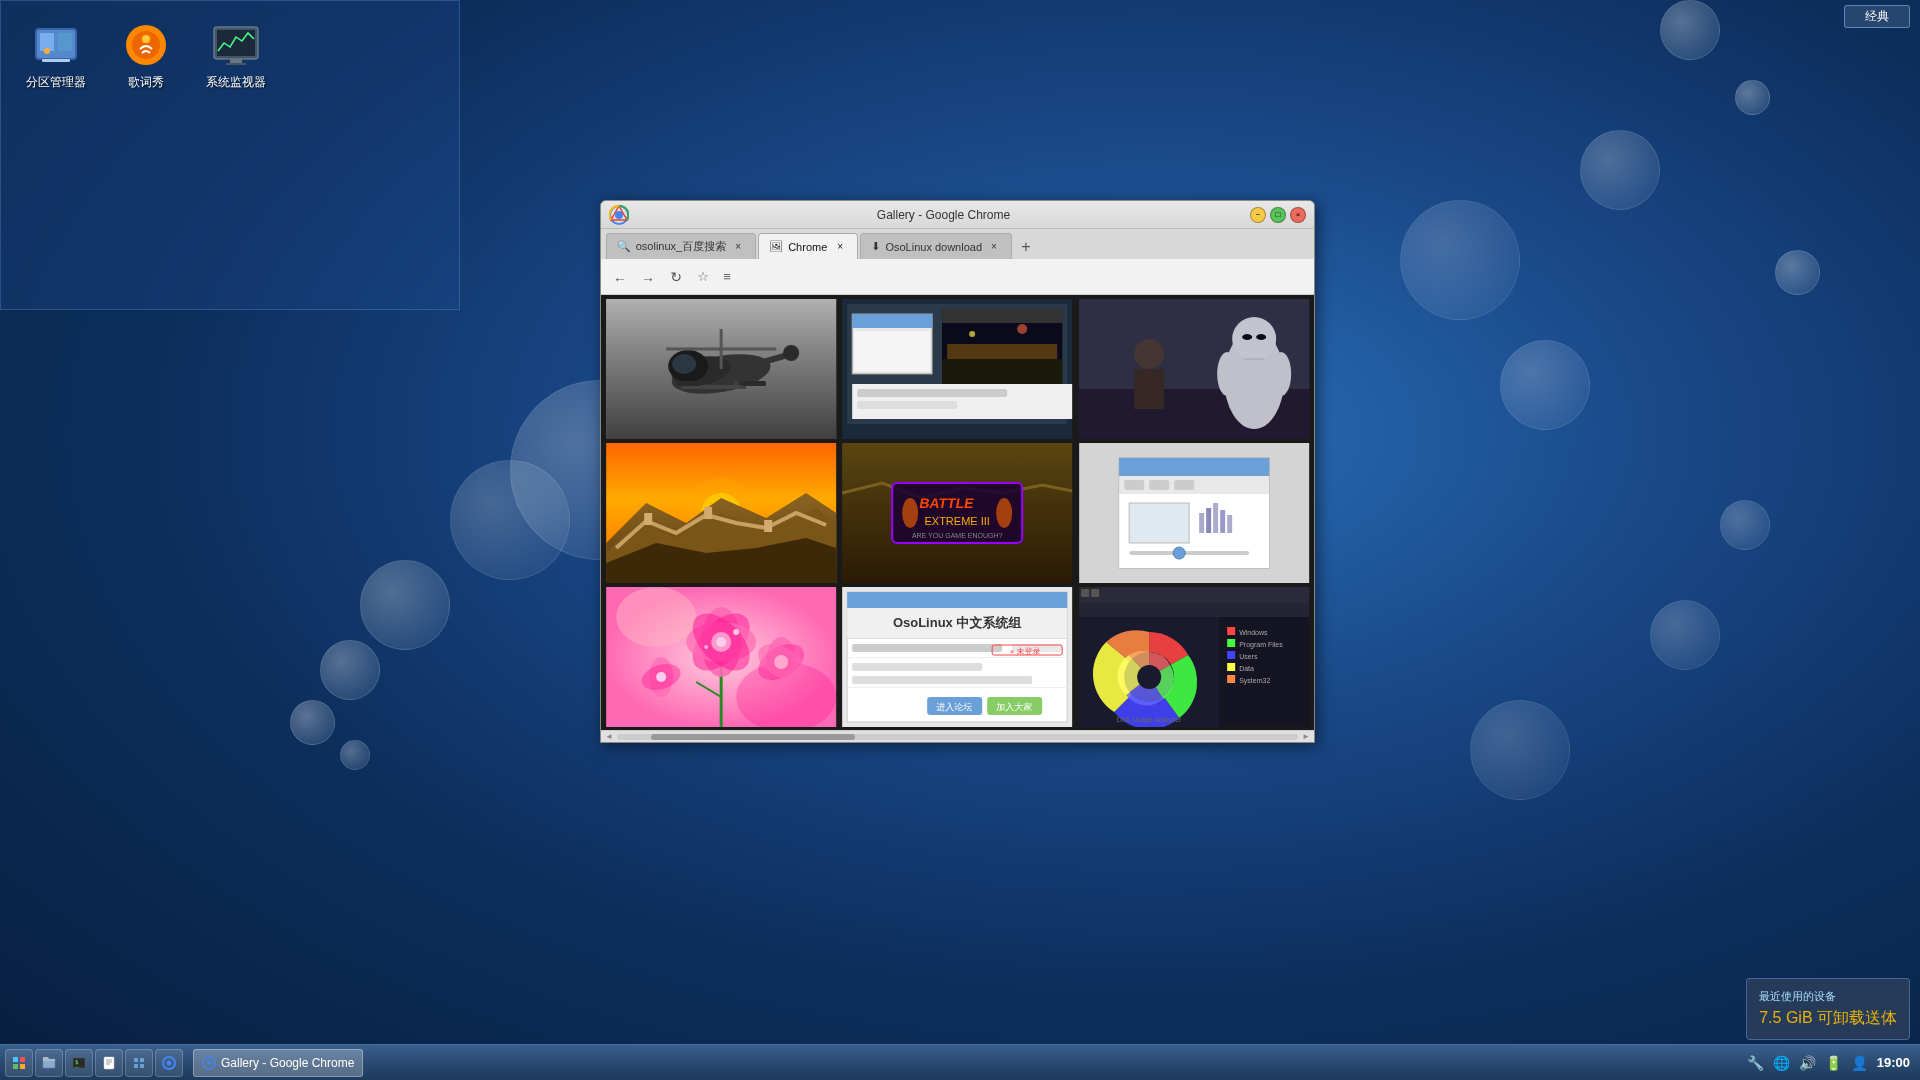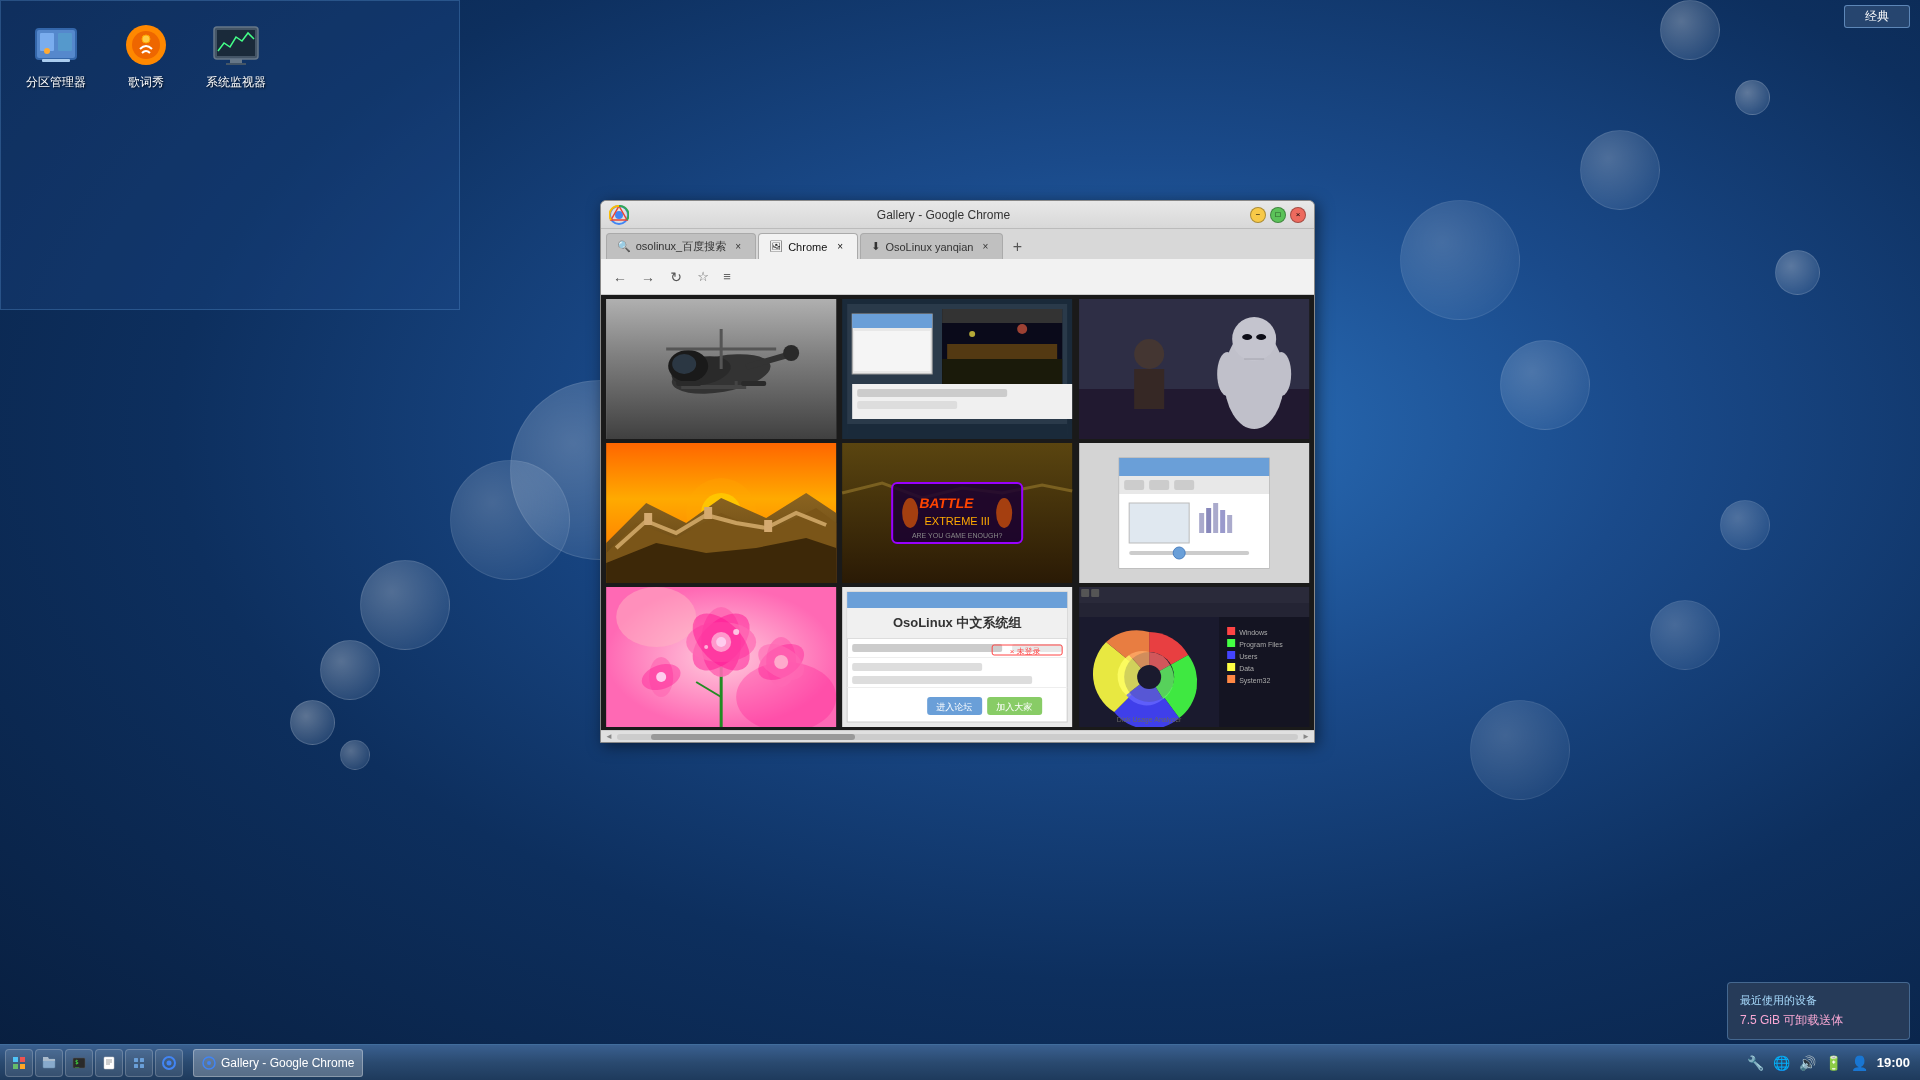--- a/index.html
+++ b/index.html
@@ -343,39 +343,40 @@
       height: 100%;
       background: #999;
       border-radius: 3px;
     }
 
     
     .notification-popup {
       position: absolute;
       bottom: 40px;
       right: 10px;
-      width: 183px;
+      width: 164px;
       background: rgba(40, 60, 90, 0.95);
       border: 1px solid rgba(100,150,200,0.5);
       border-radius: 4px;
       padding: 10px 12px;
       color: white;
       font-size: 12px;
       z-index: 1001;
     }
 
     .notification-title {
       font-size: 11px;
       color: #aaddff;
       margin-bottom: 4px;
     }
 
     .notification-body {
-      font-size: 12px;
-      color: #f9a8d4;
+      font-size: 16px;
+      color: #eab308;
+      text-align: right;
     }
 
     
     .classic-btn {
       position: absolute;
       top: 5px; right: 10px;
       background: rgba(50,80,120,0.7);
       border: 1px solid rgba(150,200,255,0.5);
       color: white;
       font-size: 12px;
@@ -488,21 +489,21 @@
         <span style="overflow:hidden;text-overflow:ellipsis;white-space:nowrap;max-width:110px;font-size:11px;">osolinux_百度搜索</span>
         <span class="tab-close">×</span>
       </div>
       <div class="chrome-tab active">
         <span>🖼</span>
         <span style="font-size:11px;">Chrome</span>
         <span class="tab-close">×</span>
       </div>
       <div class="chrome-tab">
         <span>⬇</span>
-        <span style="overflow:hidden;text-overflow:ellipsis;white-space:nowrap;max-width:100px;font-size:11px;">OsoLinux yanqian</span>
+        <span style="overflow:hidden;text-overflow:ellipsis;white-space:nowrap;max-width:100px;font-size:11px;">OsoLinux download</span>
         <span class="tab-close">×</span>
       </div>
       <button class="tab-add-btn">+</button>
     </div>
 
     <div class="chrome-addressbar">
       <button class="nav-btn">←</button>
       <button class="nav-btn">→</button>
       <button class="nav-btn">↻</button>
       <div class="address-icons">

